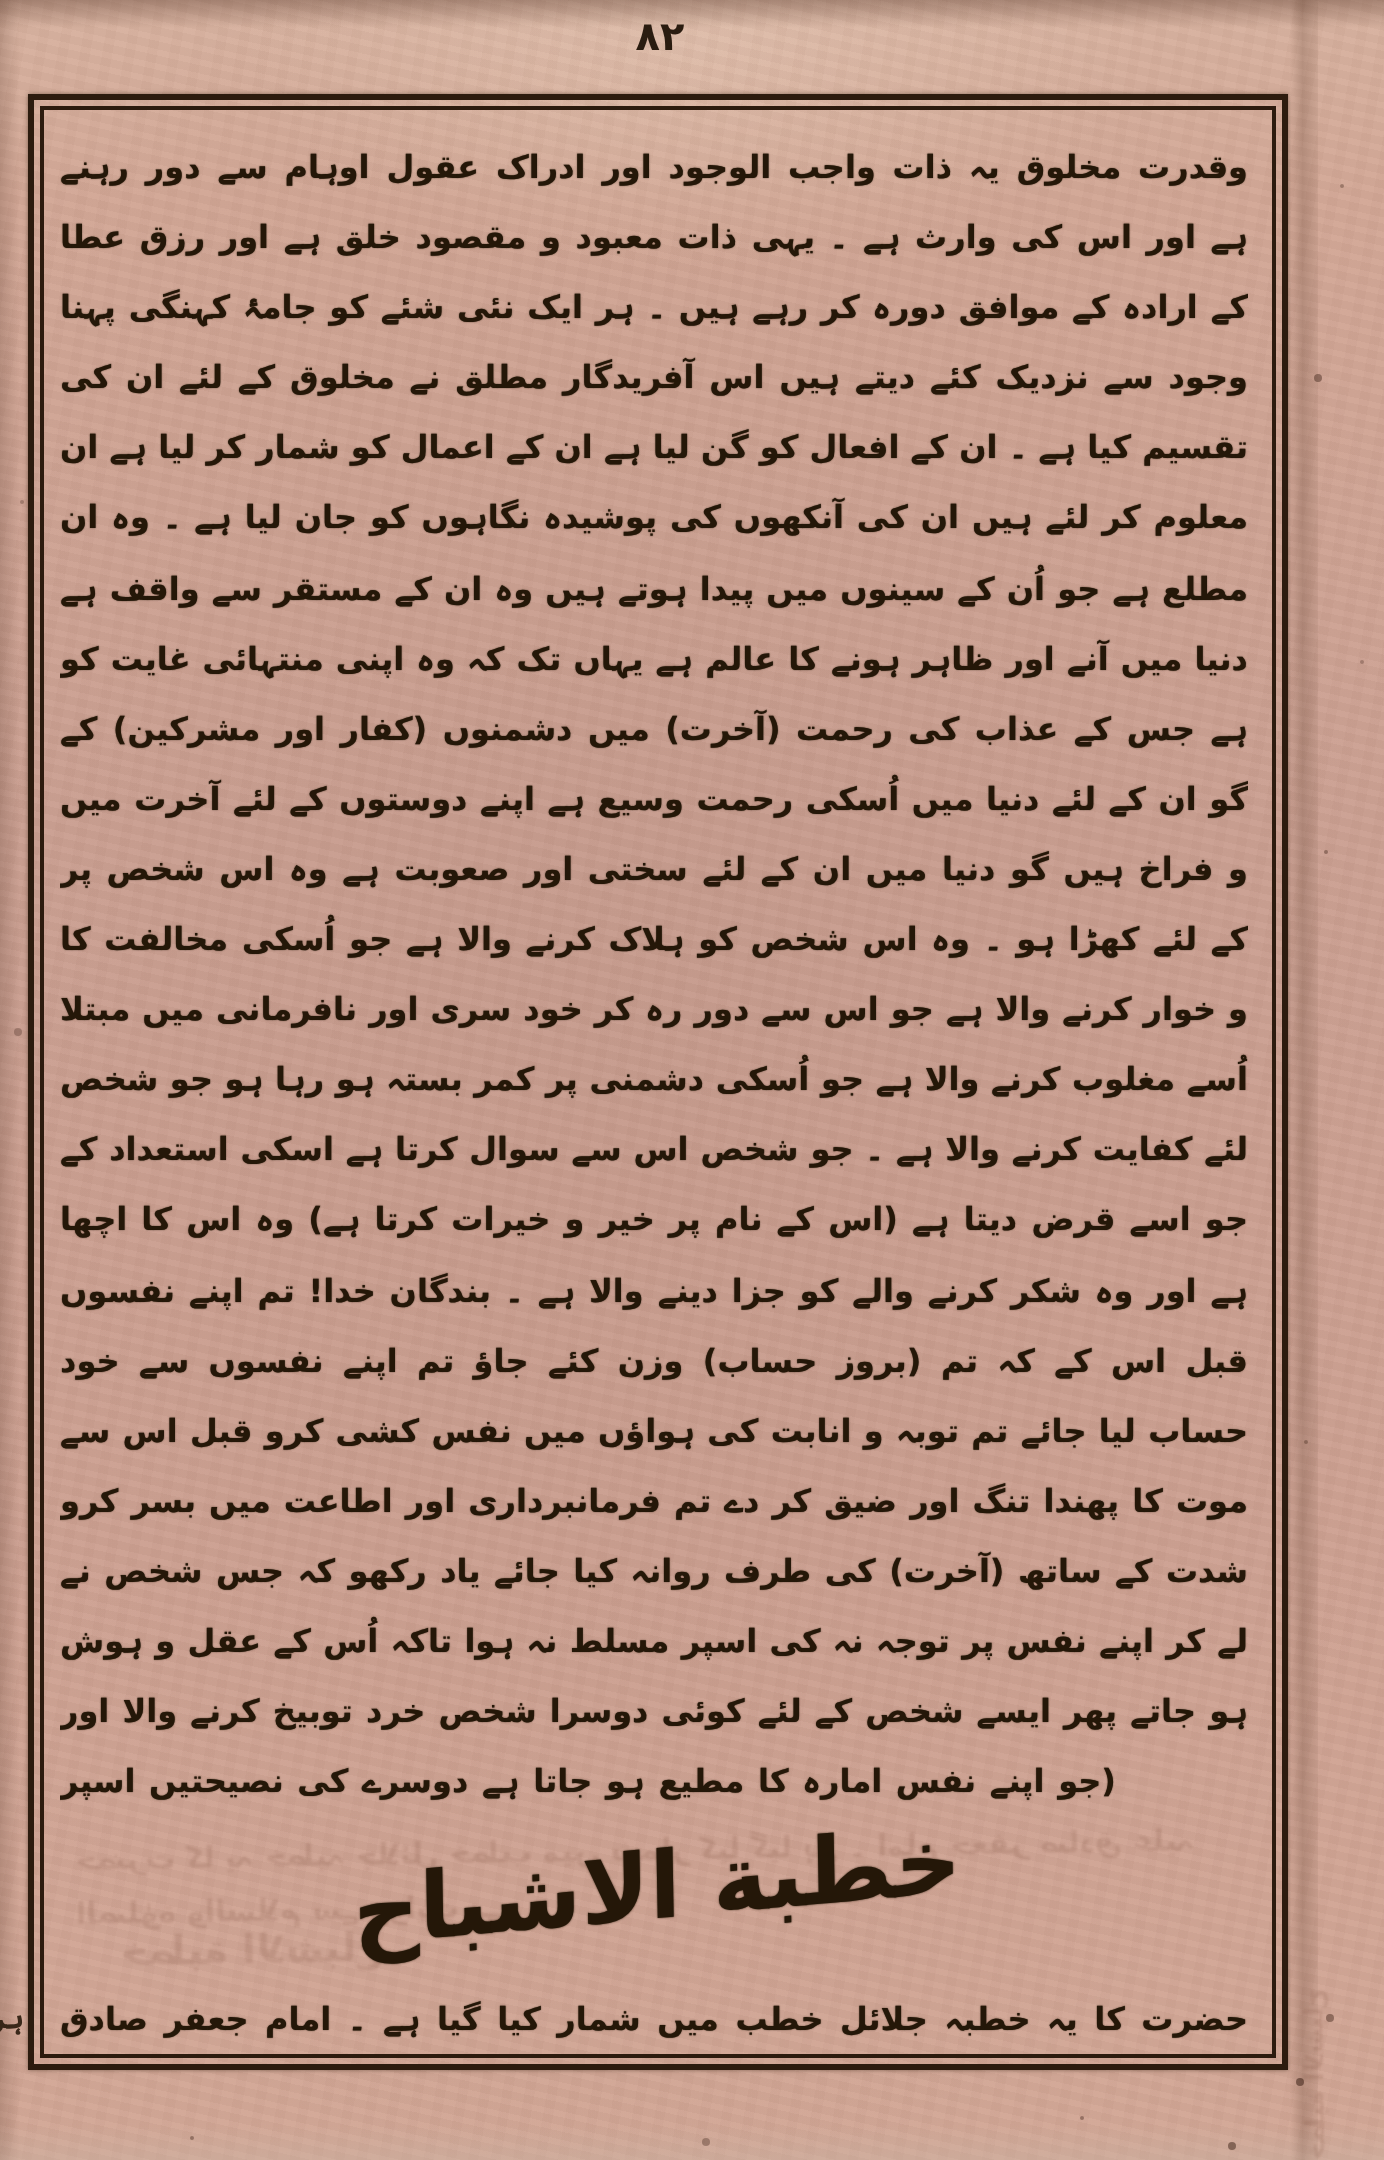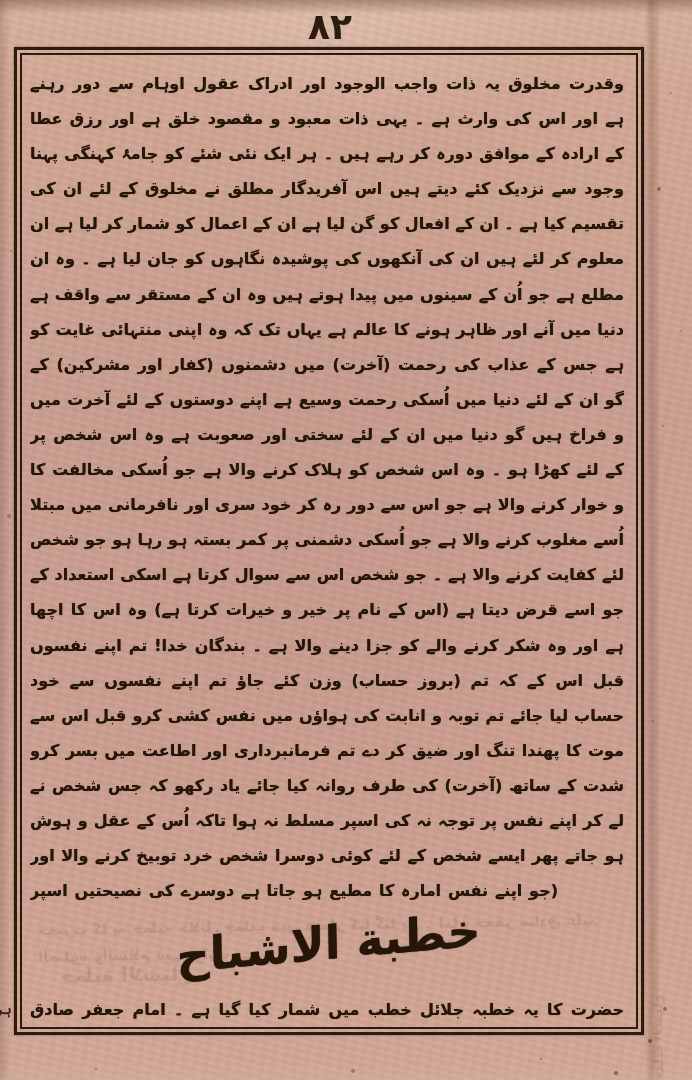--- a/index.html
+++ b/index.html
@@ -29,21 +29,21 @@
   .edge-left { position:absolute; left:0; top:0; width:10px; height:100%;
     background: linear-gradient(90deg, rgba(74,42,28,0.20), transparent); }
   .edge-right { position:absolute; left:645px; top:0; width:14px; height:100%;
     background: linear-gradient(90deg, transparent, rgba(91,58,41,0.25) 45%, rgba(91,58,41,0.08)); }
   .edge-bottom { position:absolute; left:0; top:1062px; width:100%; height:18px;
     background: linear-gradient(0deg, rgba(200,180,165,0.35), transparent); }
 
   .page-number {
     position: absolute; top: 6px; left: 0; width: 660px;
     text-align: center;
-    font-size: 36px; font-weight: bold; color: #2a1c10;
+    font-size: 20px; font-weight: bold; color: #2a1c10;
     letter-spacing: 5px;
   }
 
   .frame {
     position: absolute; left: 14px; top: 47px;
     width: 630px; height: 988px;
     border: 3px solid #2c1b0e;
     box-sizing: border-box;
     box-shadow: 0 0 2px rgba(44,27,14,0.5);
   }

